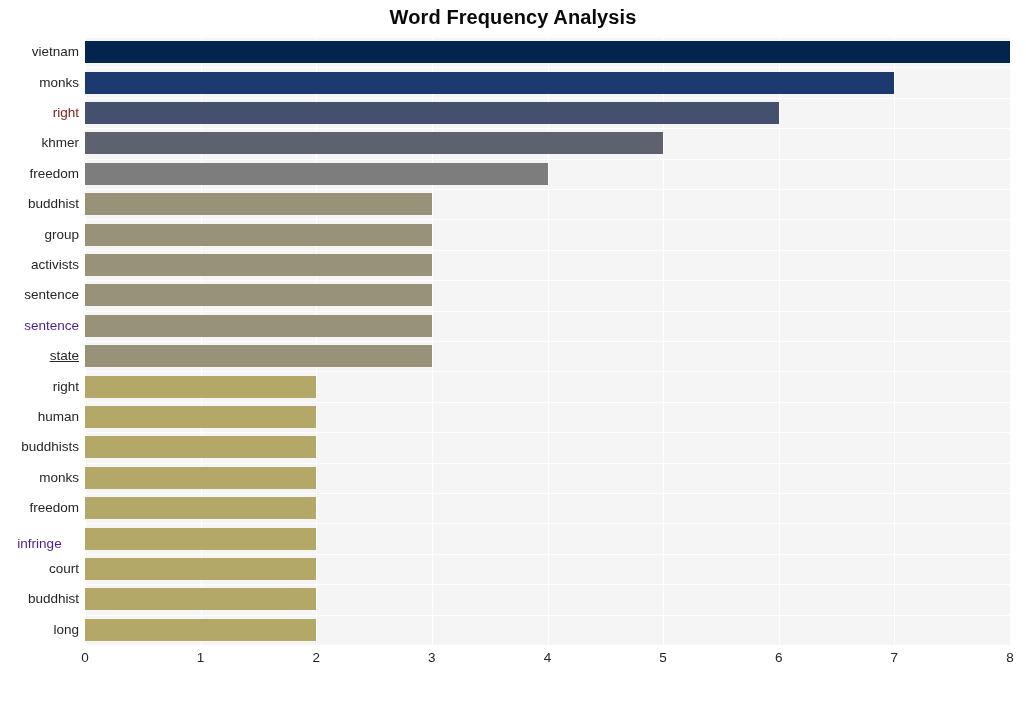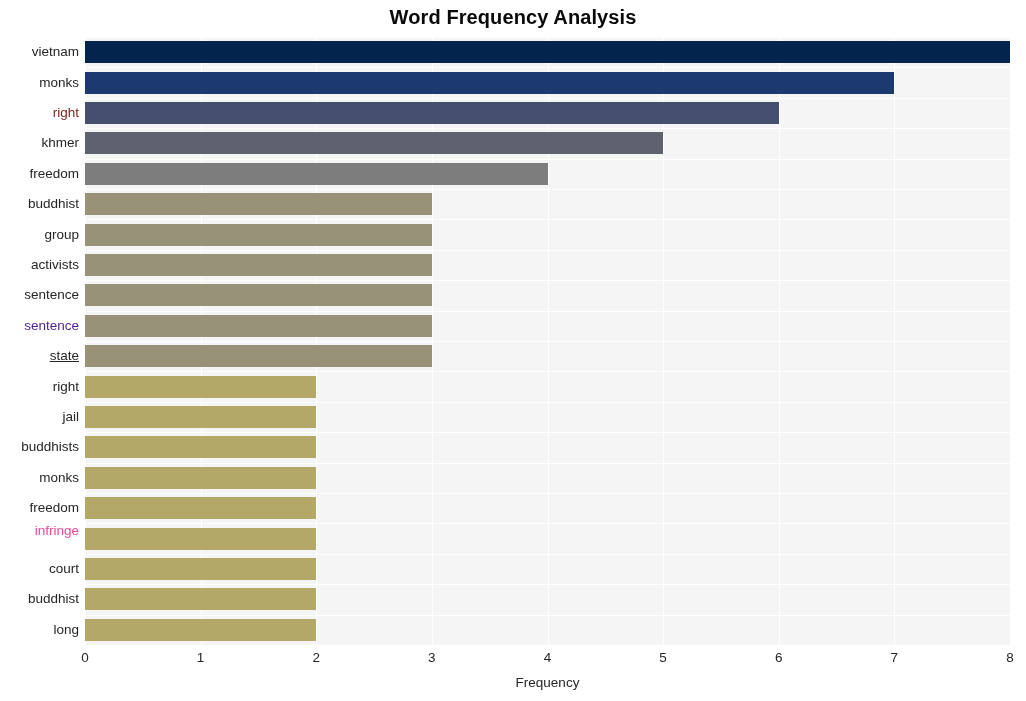--- a/index.html
+++ b/index.html
@@ -175,37 +175,36 @@
       <div class="ytick" style="top: 69px; color: #7f1d1d;">right</div>
       <div class="ytick" style="top: 99.4px; color: rgb(38, 38, 38);">khmer</div>
       <div class="ytick" style="top: 129.8px; color: rgb(38, 38, 38);">freedom</div>
       <div class="ytick" style="top: 160.2px; color: rgb(38, 38, 38);">buddhist</div>
       <div class="ytick" style="top: 190.6px; color: rgb(38, 38, 38);">group</div>
       <div class="ytick" style="top: 221px; color: rgb(38, 38, 38); text-align: right;">activists</div>
       <div class="ytick" style="top: 251.4px; color: rgb(38, 38, 38);">sentence</div>
       <div class="ytick" style="top: 281.8px; color: #4c1d95;">sentence</div>
       <div class="ytick" style="top: 312.2px; color: rgb(38, 38, 38); text-decoration: underline;">state</div>
       <div class="ytick" style="top: 342.6px; color: rgb(38, 38, 38);">right</div>
-      <div class="ytick" style="top: 373px; color: rgb(38, 38, 38);">jail</div>
+      <div class="ytick" style="top: 373px; color: rgb(38, 38, 38);">human</div>
       <div class="ytick" style="top: 403.4px; color: rgb(38, 38, 38);">buddhists</div>
       <div class="ytick" style="top: 433.8px; color: rgb(38, 38, 38);">monks</div>
       <div class="ytick" style="top: 464.2px; color: rgb(38, 38, 38);">freedom</div>
-      <div class="ytick" style="top: 487px; color: #ec4899;">infringe</div>
+      <div class="ytick" style="top: 500px; color: #4c1d95; text-align: center;">infringe</div>
       <div class="ytick" style="top: 525px; color: rgb(38, 38, 38);">court</div>
       <div class="ytick" style="top: 555.4px; color: rgb(38, 38, 38);">buddhist</div>
       <div class="ytick" style="top: 585.8px; color: rgb(38, 38, 38);">long</div>
     </div>
 
   <div id="xlabels">
       <div class="xtick" style="left: 0px; color: rgb(38, 38, 38);">0</div>
       <div class="xtick" style="left: 115.625px; color: rgb(38, 38, 38);">1</div>
       <div class="xtick" style="left: 231.25px; color: rgb(38, 38, 38);">2</div>
       <div class="xtick" style="left: 346.875px; color: rgb(38, 38, 38);">3</div>
       <div class="xtick" style="left: 462.5px; color: rgb(38, 38, 38);">4</div>
       <div class="xtick" style="left: 578.125px; color: rgb(38, 38, 38);">5</div>
       <div class="xtick" style="left: 693.75px; color: rgb(38, 38, 38);">6</div>
       <div class="xtick" style="left: 809.375px; color: rgb(38, 38, 38);">7</div>
       <div class="xtick" style="left: 925px; color: rgb(38, 38, 38);">8</div>
     </div>
 
-  <div id="xaxis-label">Frequency</div>
 
 </div>
 
 </body></html>

